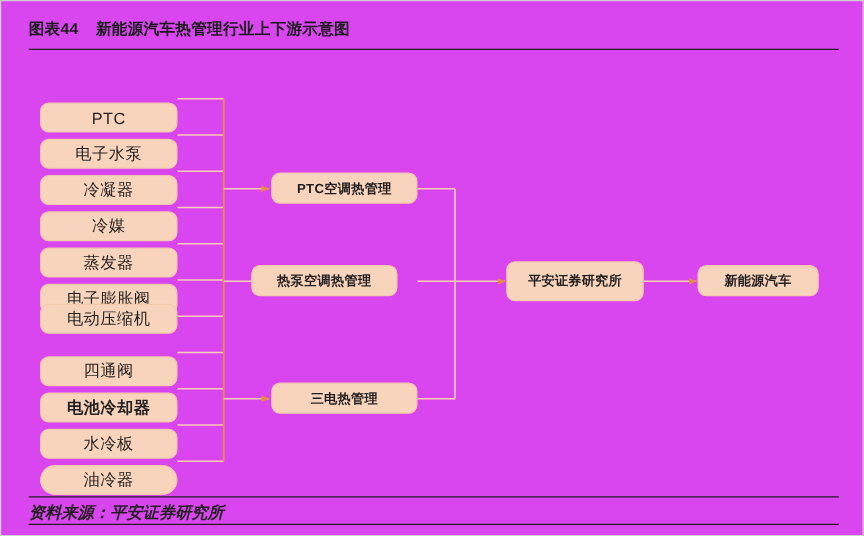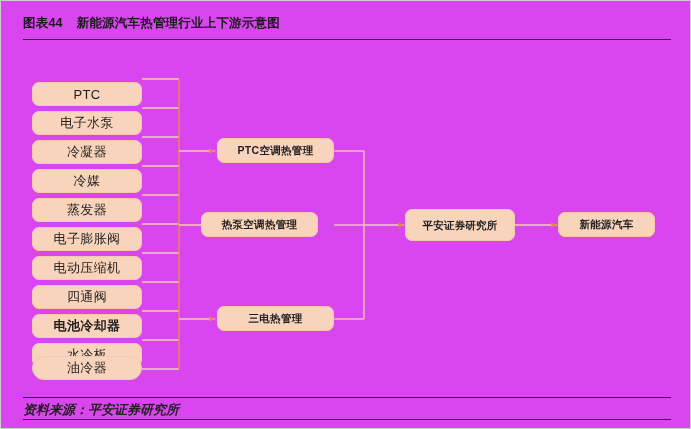--- a/index.html
+++ b/index.html
@@ -198,25 +198,25 @@
 
       <path d="M 514 180 L 556 180" stroke="#f5cdb3" stroke-width="1.3" fill="none" marker-end="url(#arrowOrange)"></path>
     </svg>
 
     <div class="node node-upstream" style="left:31px; top:22px;">PTC</div>
     <div class="node node-upstream" style="left:31px; top:51px;">电子水泵</div>
     <div class="node node-upstream" style="left:31px; top:80px;">冷凝器</div>
     <div class="node node-upstream" style="left:31px; top:109px;">冷媒</div>
     <div class="node node-upstream" style="left:31px; top:138px;">蒸发器</div>
     <div class="node node-upstream" style="left:31px; top:167px;">电子膨胀阀</div>
-    <div class="node node-upstream" style="left:31px; top:196px;">电动压缩机</div>
+    <div class="node node-upstream" style="left:31px; top:183px;">电动压缩机</div>
     <div class="node node-upstream" style="left:31px; top:225px;">四通阀</div>
     <div class="node node-upstream" style="left:31px; top:254px;font-weight:bold;">电池冷却器</div>
     <div class="node node-upstream" style="left:31px; top:283px;">水冷板</div>
-    <div class="node node-upstream" style="left:31px; top:296px;border-radius:12px;">油冷器</div>
+    <div class="node node-upstream" style="left:31px; top:312px;border-radius:12px;">油冷器</div>
 
     <div class="node node-mid" style="left:216px; top:93px;">PTC空调热管理</div>
     <div class="node node-mid" style="left:200px; top:167px;">热泵空调热管理</div>
     <div class="node node-mid" style="left:216px; top:261px;">三电热管理</div>
 
     <div class="node node-hub" style="left:404px; top:164px;">平安证券研究所</div>
 
     <div class="node node-end" style="left:557px; top:167px;">新能源汽车</div>
 
   </div>

